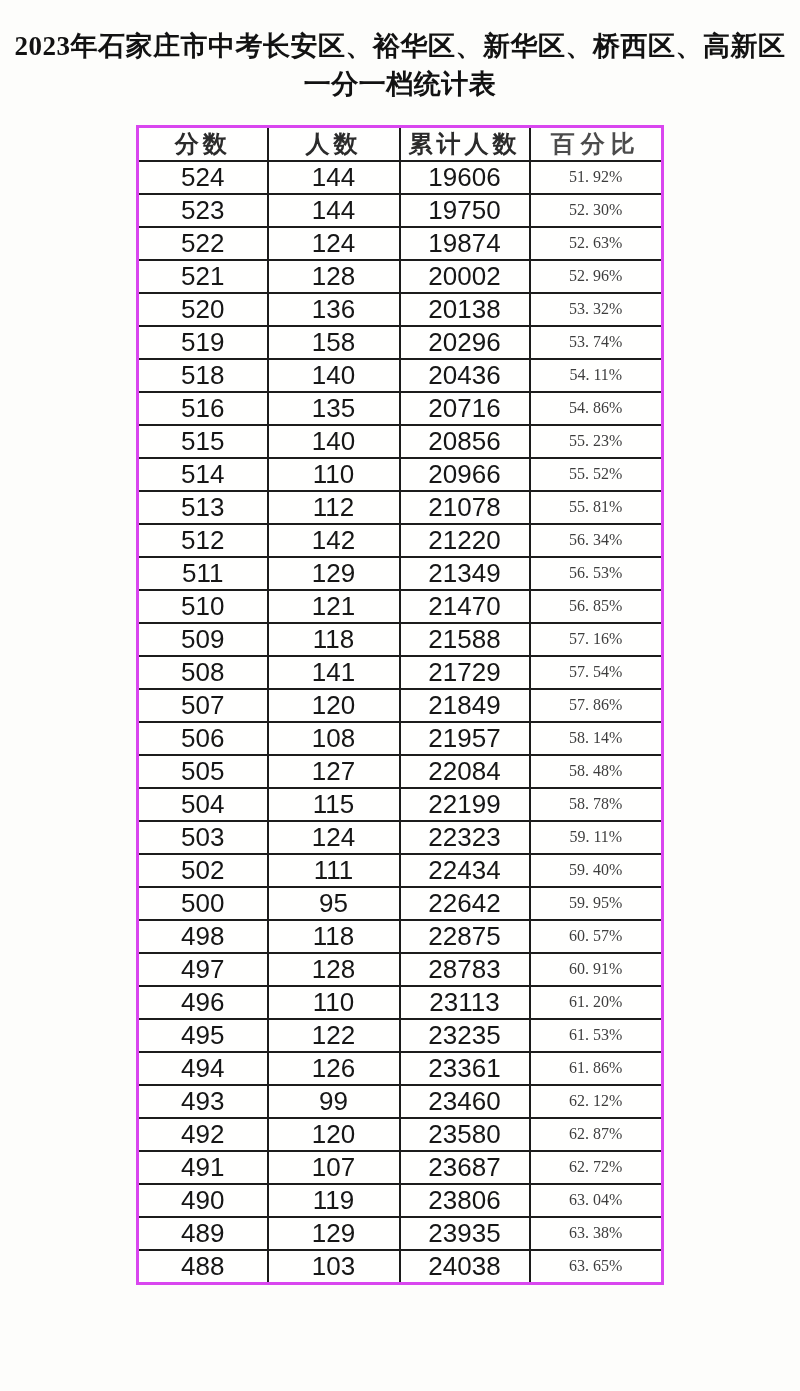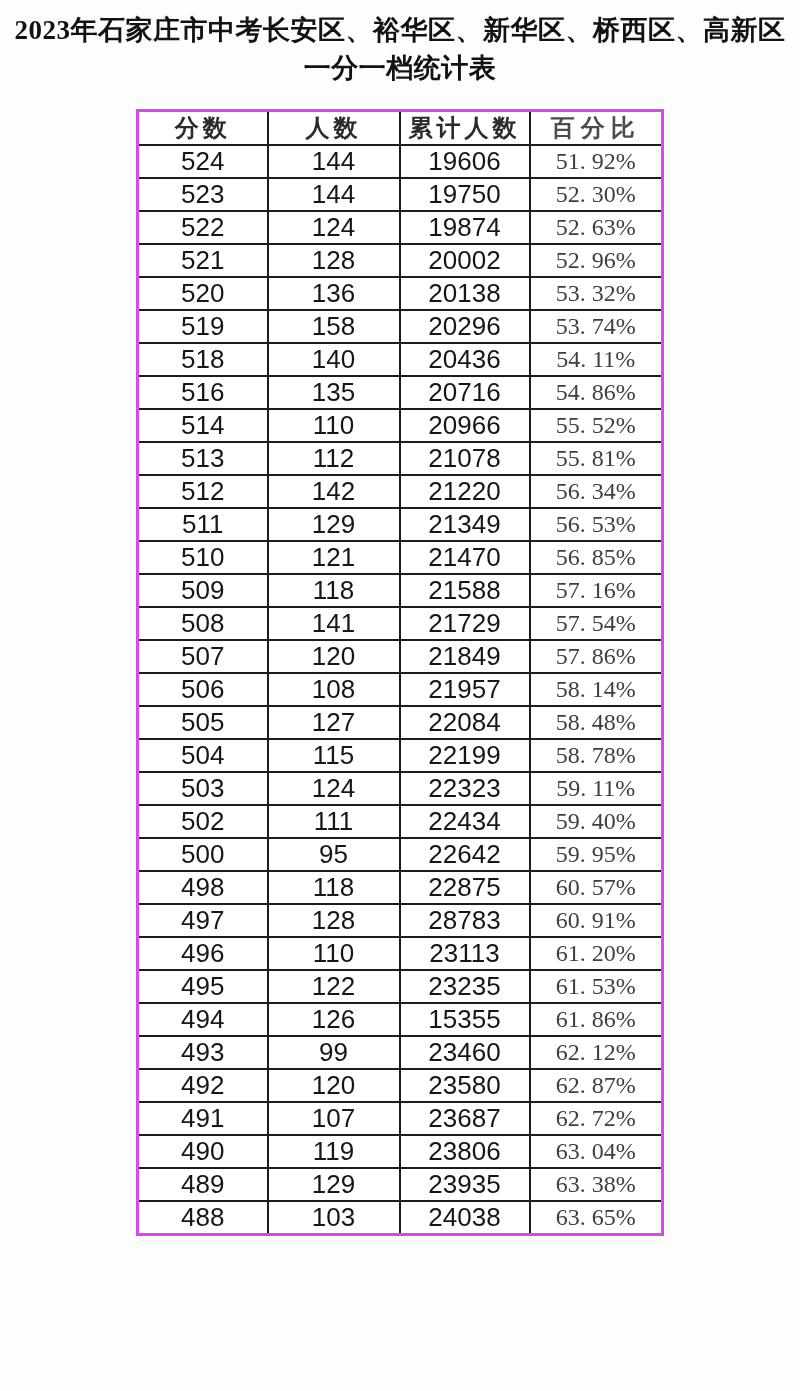--- a/index.html
+++ b/index.html
@@ -10,21 +10,21 @@
   body {
     width: 800px;
     height: 1391px;
     position: relative;
     overflow: hidden;
   }
   .page {
     width: 100%;
     height: 100%;
     box-sizing: border-box;
-    padding-top: 11px;
+    padding-top: 27px;
   }
   .title {
     margin: 0;
     text-align: center;
     font-family: "Liberation Serif", serif;
     font-weight: bold;
     font-size: 27px;
     line-height: 1.42;
     color: #121212;
     letter-spacing: 0.5px;
@@ -66,21 +66,21 @@
   }
   td { height: 29px; }
   td.num {
     font-family: "Liberation Sans", sans-serif;
     font-size: 26px;
     font-weight: 500;
     color: #161616;
   }
   td.pct {
     font-family: "Liberation Serif", serif;
-    font-size: 24px;
+    font-size: 16px;
     color: #3e3e3e;
   }
 </style>
 </head>
 <body>
 
 <div class="page">
 
   <h1 class="title">
     <span>2023年石家庄市中考长安区、裕华区、新华区、桥西区、高新区</span>
@@ -145,20 +145,26 @@
     <td class="num">20436</td>
     <td class="pct">54. 11%</td>
   </tr>
         <tr>
     <td class="num">516</td>
     <td class="num">135</td>
     <td class="num">20716</td>
     <td class="pct">54. 86%</td>
   </tr>
         <tr>
+    <td class="num">515</td>
+    <td class="num">140</td>
+    <td class="num">20856</td>
+    <td class="pct">55. 23%</td>
+  </tr>
+        <tr>
     <td class="num">514</td>
     <td class="num">110</td>
     <td class="num">20966</td>
     <td class="pct">55. 52%</td>
   </tr>
         <tr>
     <td class="num">513</td>
     <td class="num">112</td>
     <td class="num">21078</td>
     <td class="pct">55. 81%</td>
@@ -255,21 +261,21 @@
   </tr>
         <tr>
     <td class="num">495</td>
     <td class="num">122</td>
     <td class="num">23235</td>
     <td class="pct">61. 53%</td>
   </tr>
         <tr>
     <td class="num">494</td>
     <td class="num">126</td>
-    <td class="num">15355</td>
+    <td class="num">23361</td>
     <td class="pct">61. 86%</td>
   </tr>
         <tr>
     <td class="num">493</td>
     <td class="num">99</td>
     <td class="num">23460</td>
     <td class="pct">62. 12%</td>
   </tr>
         <tr>
     <td class="num">492</td>

